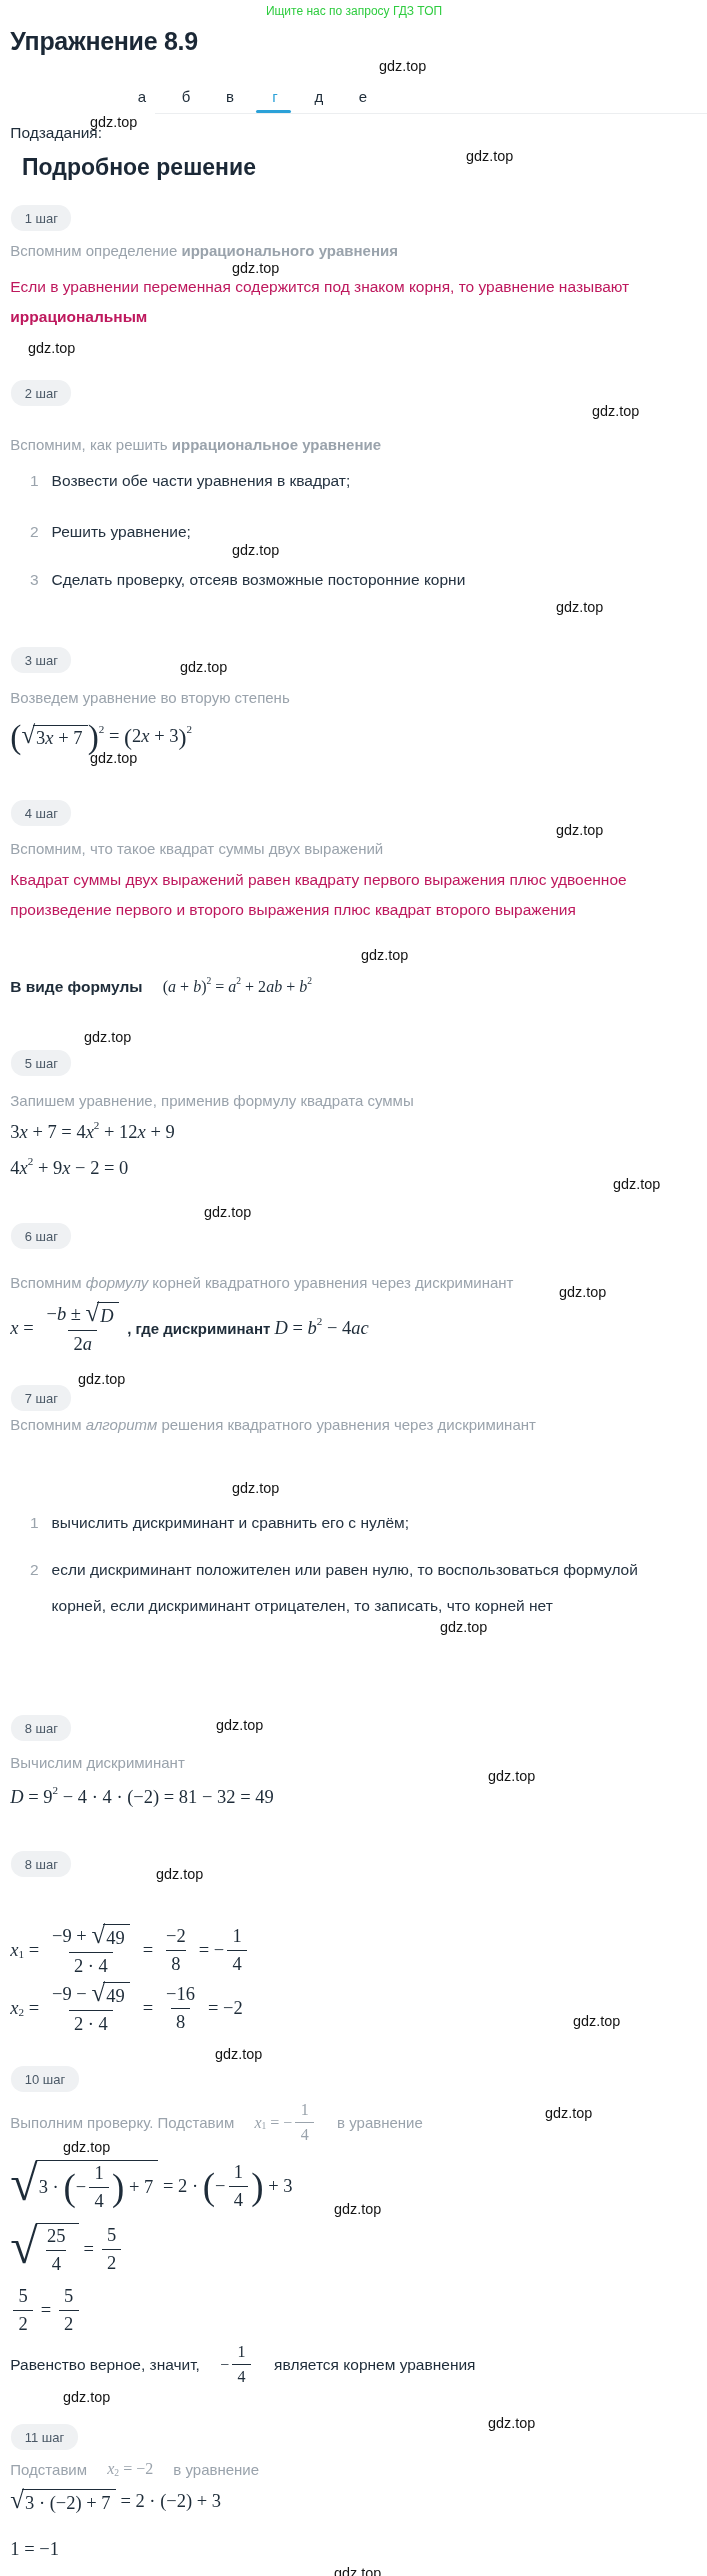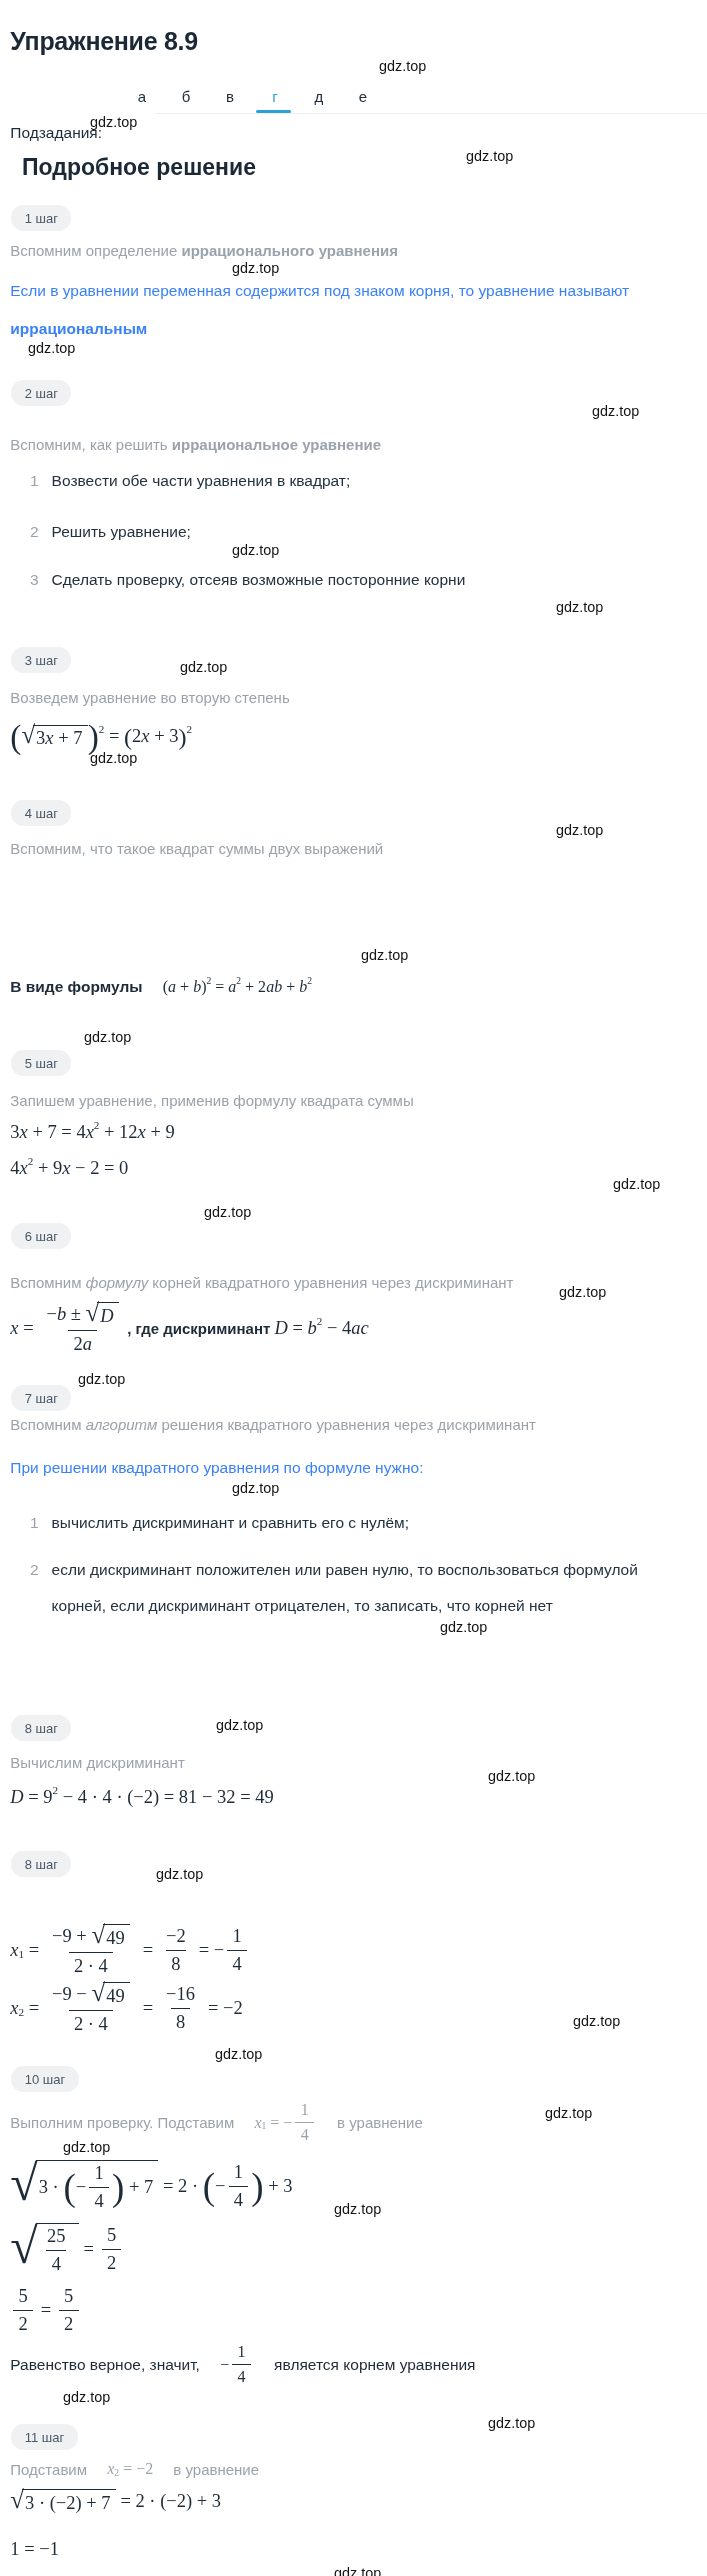--- a/index.html
+++ b/index.html
@@ -17,21 +17,21 @@
   .tab.active{color:#2ba1d8;}
   .tabs-line{position:absolute;height:1px;background:#eceef0;}
   .tabs-underline{position:absolute;height:3.1px;border-radius:1.5px;background:#2ba1d8;}
   
   .pill{display:inline-flex;align-items:center;background:#eff1f3;color:#4a5866;
         font-size:13px;border-radius:12.4px;padding:5.7px 13.4px;}
   
   .desc{font-size:15px;color:#9aa3ac;}
   .desc b{font-weight:700;}
   .desc i{font-style:italic;}
-  .body-text{font-size:15.5px;color:#3b82f6;line-height:38px;}
+  .body-text{font-size:15.5px;color:#be185d;line-height:30px;}
   .body-text b{font-weight:700;}
   .list-row{display:flex;font-size:15.5px;color:#243240;line-height:36px;}
   .list-num{width:21.6px;flex:0 0 21.6px;color:#9aa3ac;}
   
   .wm{position:absolute;font-size:14.4px;color:#141414;white-space:nowrap;}
   
   .math{display:flex;align-items:center;font-family:"Liberation Serif",serif;
         font-size:18.5px;color:#1e2c39;}
   .m-txt{white-space:pre;}
   .m-txt i{font-style:italic;}
@@ -52,20 +52,21 @@
   .mixed{display:flex;align-items:center;font-size:15px;color:#9aa3ac;white-space:pre;}
   .mixed .math{font-size:16px;color:#9aa3ac;margin:0 16px;}
   .mixed.dark{color:#1e2c39;font-size:15.5px;}
   .mixed.dark .math{color:#1e2c39;}
 </style>
 </head>
 <body>
 
 <div class="page">
 
+  <div class="abs toplink" style="top:4.1px;left:0;">Ищите нас по запросу ГДЗ ТОП</div>
 
   <div class="abs title" style="top:27px;left:10.3px;">Упражнение 8.9</div>
 
   <div class="abs subtasks-label" style="top:88px;left:10.3px;">Подзадания:</div>
   <div class="abs tab" style="top:88px;left:142px;">а</div>
   <div class="abs tab" style="top:88px;left:186px;">б</div>
   <div class="abs tab" style="top:88px;left:230px;">в</div>
   <div class="abs tab active" style="top:88px;left:275px;">г</div>
   <div class="abs tab" style="top:88px;left:319px;">д</div>
   <div class="abs tab" style="top:88px;left:363px;">е</div>
@@ -121,20 +122,21 @@
       <span class="m-big" style="font-size: 1.3em;">(</span>
       <span class="m-txt"><span>2</span><i>x</i><span> + 3</span></span>
       <span class="m-big" style="font-size: 1.3em;">)</span>
       <span class="m-sup">2</span>
     </div>
 
   <div class="abs" style="top:800px;left:11.3px;">
     <span class="pill">4 шаг</span>
   </div>
   <div class="abs desc" style="top:840px;left:10.3px;">Вспомним, что такое квадрат суммы двух выражений</div>
+  <div class="abs body-text" style="top:865px;left:10.3px;width:690px;">Квадрат суммы двух выражений равен квадрату первого выражения плюс удвоенное произведение первого и второго выражения плюс квадрат второго выражения</div>
   <div class="abs mixed dark" style="top:978px;left:10.3px;">
     <span style="font-weight:700;">В виде формулы </span>
     <span class="math"><span class="m-txt"><span>(</span><i>a</i><span> + </span><i>b</i><span>)</span></span><span class="m-sup">2</span><span class="m-txt"><span> = </span><i>a</i></span><span class="m-sup">2</span><span class="m-txt"><span> + 2</span><i>ab</i><span> + </span><i>b</i></span><span class="m-sup">2</span></span>
   </div>
 
   <div class="abs" style="top:1050px;left:11.3px;">
     <span class="pill">5 шаг</span>
   </div>
   <div class="abs desc" style="top:1092px;left:10.3px;">Запишем уравнение, применив формулу квадрата суммы</div>
   <div class="abs math" style="top:1122px;left:10.3px;">
@@ -175,21 +177,20 @@
       <span class="m-sup">2</span>
       <span class="m-txt"><span> − 4</span><i>ac</i></span>
     </div>
 
   <div class="abs" style="top:1385px;left:11.3px;">
     <span class="pill">7 шаг</span>
   </div>
   <div class="abs desc" style="top:1416px;left:10.3px;">
     <span>Вспомним </span><i>алгоритм</i><span> решения квадратного уравнения через дискриминант</span>
   </div>
-  <div class="abs body-text" style="top:1449px;left:10.3px;width:685px;">При решении квадратного уравнения по формуле нужно:</div>
   <div class="abs list-row" style="top:1505px;left:30px;width:644px;">
     <span class="list-num">1</span>
     <span>вычислить дискриминант и сравнить его с нулём;</span>
   </div>
   <div class="abs list-row" style="top:1552px;left:30px;width:623px;">
     <span class="list-num">2</span>
     <span>если дискриминант положителен или равен нулю, то воспользоваться формулой корней, если дискриминант отрицателен, то записать, что корней нет</span>
   </div>
 
   <div class="abs" style="top:1715px;left:11.3px;">

